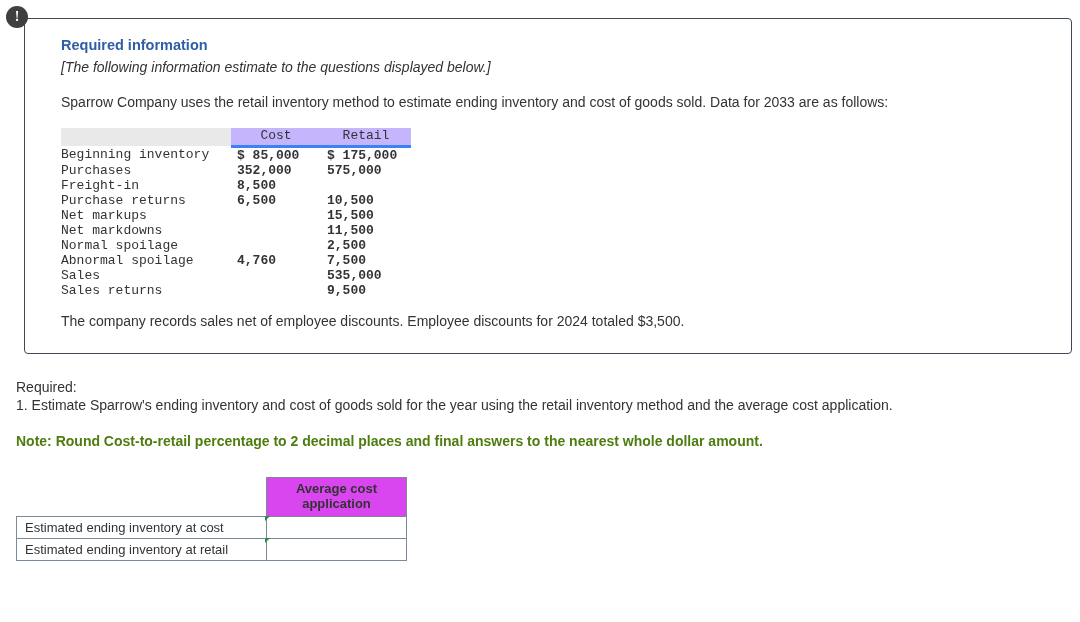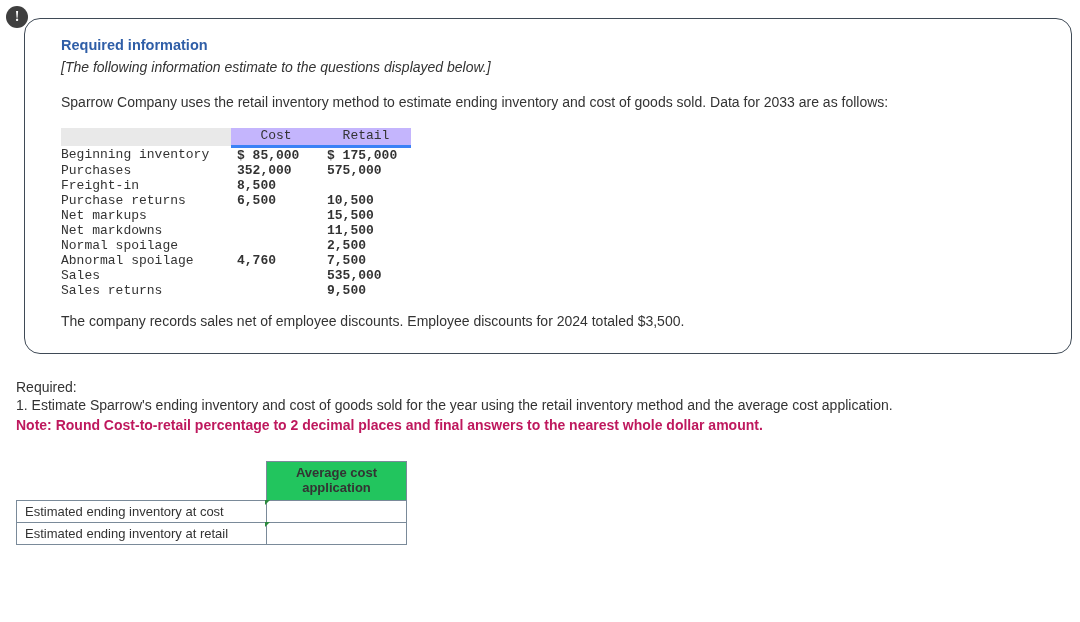--- a/index.html
+++ b/index.html
@@ -24,21 +24,21 @@
     font-weight: bold;
     font-size: 14px;
     display: flex;
     align-items: center;
     justify-content: center;
     font-family: Georgia, serif;
   }
   .card {
     margin: 10px 8px 24px 24px;
     border: 1px solid #3f4a56;
-    border-radius: 16px;
+    border-radius: 4px;
     padding: 18px 26px 22px 36px;
   }
   .req-heading {
     color: #2f5ea7;
     font-weight: bold;
     font-size: 14.5px;
     margin-bottom: 6px;
   }
   .italic-note {
     font-style: italic;
@@ -77,40 +77,40 @@
     font-weight: bold;
   }
   .post-table {
     font-size: 14px;
     line-height: 1.35;
   }
   .below-card { margin: 0 8px 0 12px; padding: 0 4px; }
   .req-label { font-weight: normal; font-size: 14px; }
   .req-text { font-size: 14px; line-height: 1.35; }
   .note-red {
-    color: #be185d;
+    color: #4d7c0f;
     font-weight: bold;
     font-size: 14px;
-    margin-top: 2px;
+    margin-top: 18px;
   }
   .answer-table {
     border-collapse: collapse;
     margin-top: 28px;
     font-size: 13px;
   }
   .answer-table th, .answer-table td {
     border: 1px solid #7a8a99;
   }
   .answer-table th.blank-corner {
     border-top: none;
     border-left: none;
     background: transparent;
   }
   .answer-table th.avg-head {
-    background: #22c55e;
+    background: #d946ef;
     font-weight: bold;
     text-align: center;
     padding: 4px 10px;
     width: 140px;
     line-height: 1.15;
   }
   .answer-table td.row-label {
     background: #ffffff;
     padding: 3px 8px;
     width: 250px;

